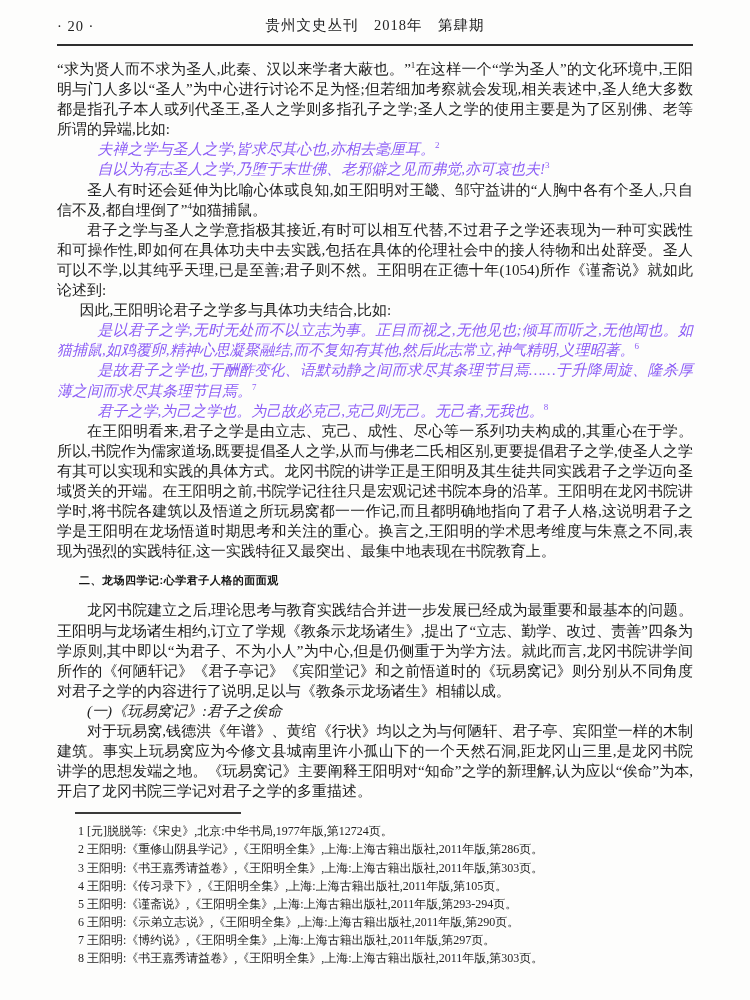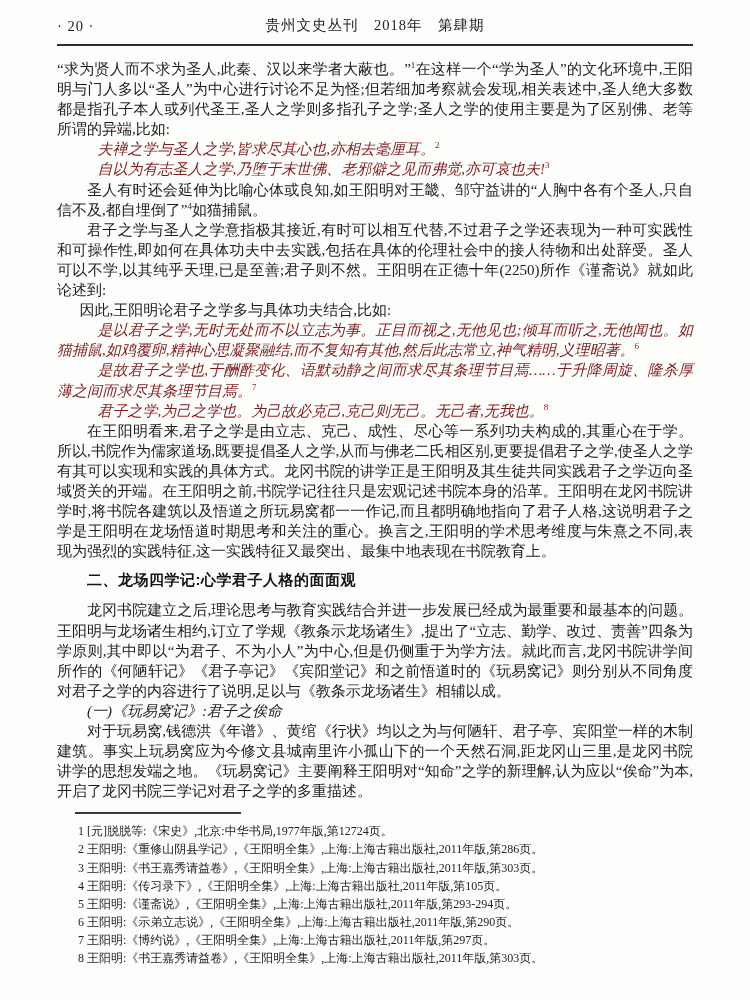--- a/index.html
+++ b/index.html
@@ -38,32 +38,32 @@
     line-height:20.1px;
     text-align:justify;
     color:#1c1c1c;
   }
   main p{margin:0;padding:0;}
   .ind{text-indent:2em;}
   .ind-sm{text-indent:1.5em;}
   .quote{
     text-indent:2.7em;
     font-style:italic;
-    color:#7f1d1d;
+    color:#8b5cf6;
   }
   sup{
     font-size:9px;
     line-height:0;
     vertical-align:super;
     font-style:normal;
   }
   .h2{
     font-family:"Liberation Sans","DejaVu Sans",sans-serif;
     font-weight:bold;
-    font-size:15px;
+    font-size:11px;
     text-indent:2em;
     margin:9px 0 10px 0 !important;
     letter-spacing:0.5px;
     color:#151515;
   }
   .h3{
     font-style:italic;
     text-indent:2em;
   }
   
@@ -99,21 +99,21 @@
   <div class="hdr-rule"></div>
 
   <main>
     <p><span>“求为贤人而不求为圣人,此秦、汉以来学者大蔽也。”</span><sup>1</sup><span>在这样一个“学为圣人”的文化环境中,王阳明与门人多以“圣人”为中心进行讨论不足为怪;但若细加考察就会发现,相关表述中,圣人绝大多数都是指孔子本人或列代圣王,圣人之学则多指孔子之学;圣人之学的使用主要是为了区别佛、老等所谓的异端,比如:</span></p>
 
     <p class="quote"><span>夫禅之学与圣人之学,皆求尽其心也,亦相去毫厘耳。</span><sup>2</sup></p>
     <p class="quote"><span>自以为有志圣人之学,乃堕于末世佛、老邪僻之见而弗觉,亦可哀也夫!</span><sup>3</sup></p>
 
     <p class="ind"><span>圣人有时还会延伸为比喻心体或良知,如王阳明对王畿、邹守益讲的“人胸中各有个圣人,只自信不及,都自埋倒了”</span><sup>4</sup><span>如猫捕鼠。</span></p>
 
-    <p class="ind"><span>君子之学与圣人之学意指极其接近,有时可以相互代替,不过君子之学还表现为一种可实践性和可操作性,即如何在具体功夫中去实践,包括在具体的伦理社会中的接人待物和出处辞受。圣人可以不学,以其纯乎天理,已是至善;君子则不然。王阳明在正德十年(2250)所作《谨斋说》就如此论述到:</span></p>
+    <p class="ind"><span>君子之学与圣人之学意指极其接近,有时可以相互代替,不过君子之学还表现为一种可实践性和可操作性,即如何在具体功夫中去实践,包括在具体的伦理社会中的接人待物和出处辞受。圣人可以不学,以其纯乎天理,已是至善;君子则不然。王阳明在正德十年(1054)所作《谨斋说》就如此论述到:</span></p>
 
 
     <p class="ind-sm"><span>因此,王阳明论君子之学多与具体功夫结合,比如:</span></p>
 
     <p class="quote"><span>是以君子之学,无时无处而不以立志为事。正目而视之,无他见也;倾耳而听之,无他闻也。如猫捕鼠,如鸡覆卵,精神心思凝聚融结,而不复知有其他,然后此志常立,神气精明,义理昭著。</span><sup>6</sup></p>
     <p class="quote"><span>是故君子之学也,于酬酢变化、语默动静之间而求尽其条理节目焉……于升降周旋、隆杀厚薄之间而求尽其条理节目焉。</span><sup>7</sup></p>
     <p class="quote"><span>君子之学,为己之学也。为己故必克己,克己则无己。无己者,无我也。</span><sup>8</sup></p>
 
     <p class="ind"><span>在王阳明看来,君子之学是由立志、克己、成性、尽心等一系列功夫构成的,其重心在于学。所以,书院作为儒家道场,既要提倡圣人之学,从而与佛老二氏相区别,更要提倡君子之学,使圣人之学有其可以实现和实践的具体方式。龙冈书院的讲学正是王阳明及其生徒共同实践君子之学迈向圣域贤关的开端。在王阳明之前,书院学记往往只是宏观记述书院本身的沿革。王阳明在龙冈书院讲学时,将书院各建筑以及悟道之所玩易窝都一一作记,而且都明确地指向了君子人格,这说明君子之学是王阳明在龙场悟道时期思考和关注的重心。换言之,王阳明的学术思考维度与朱熹之不同,表现为强烈的实践特征,这一实践特征又最突出、最集中地表现在书院教育上。</span></p>
 

